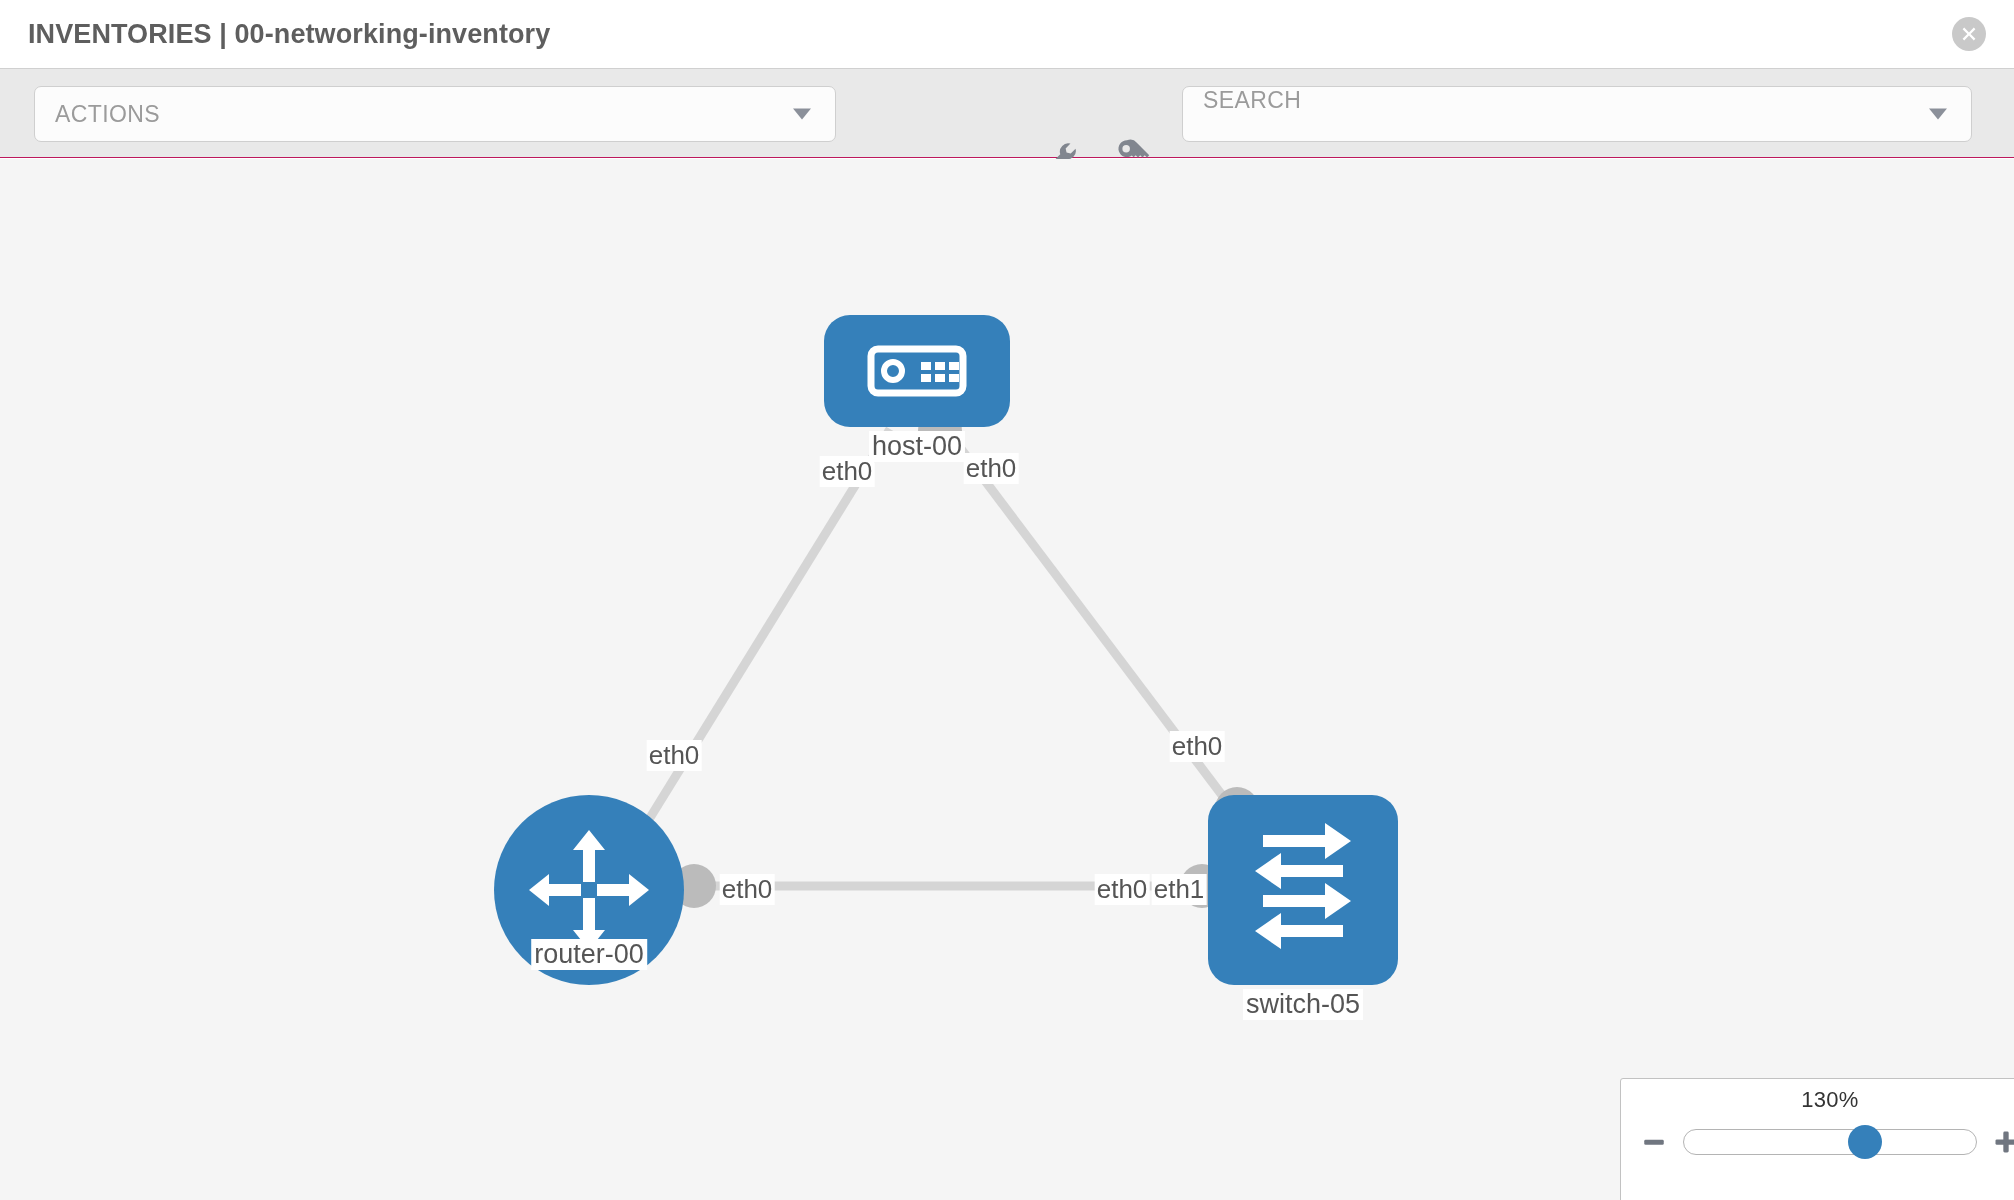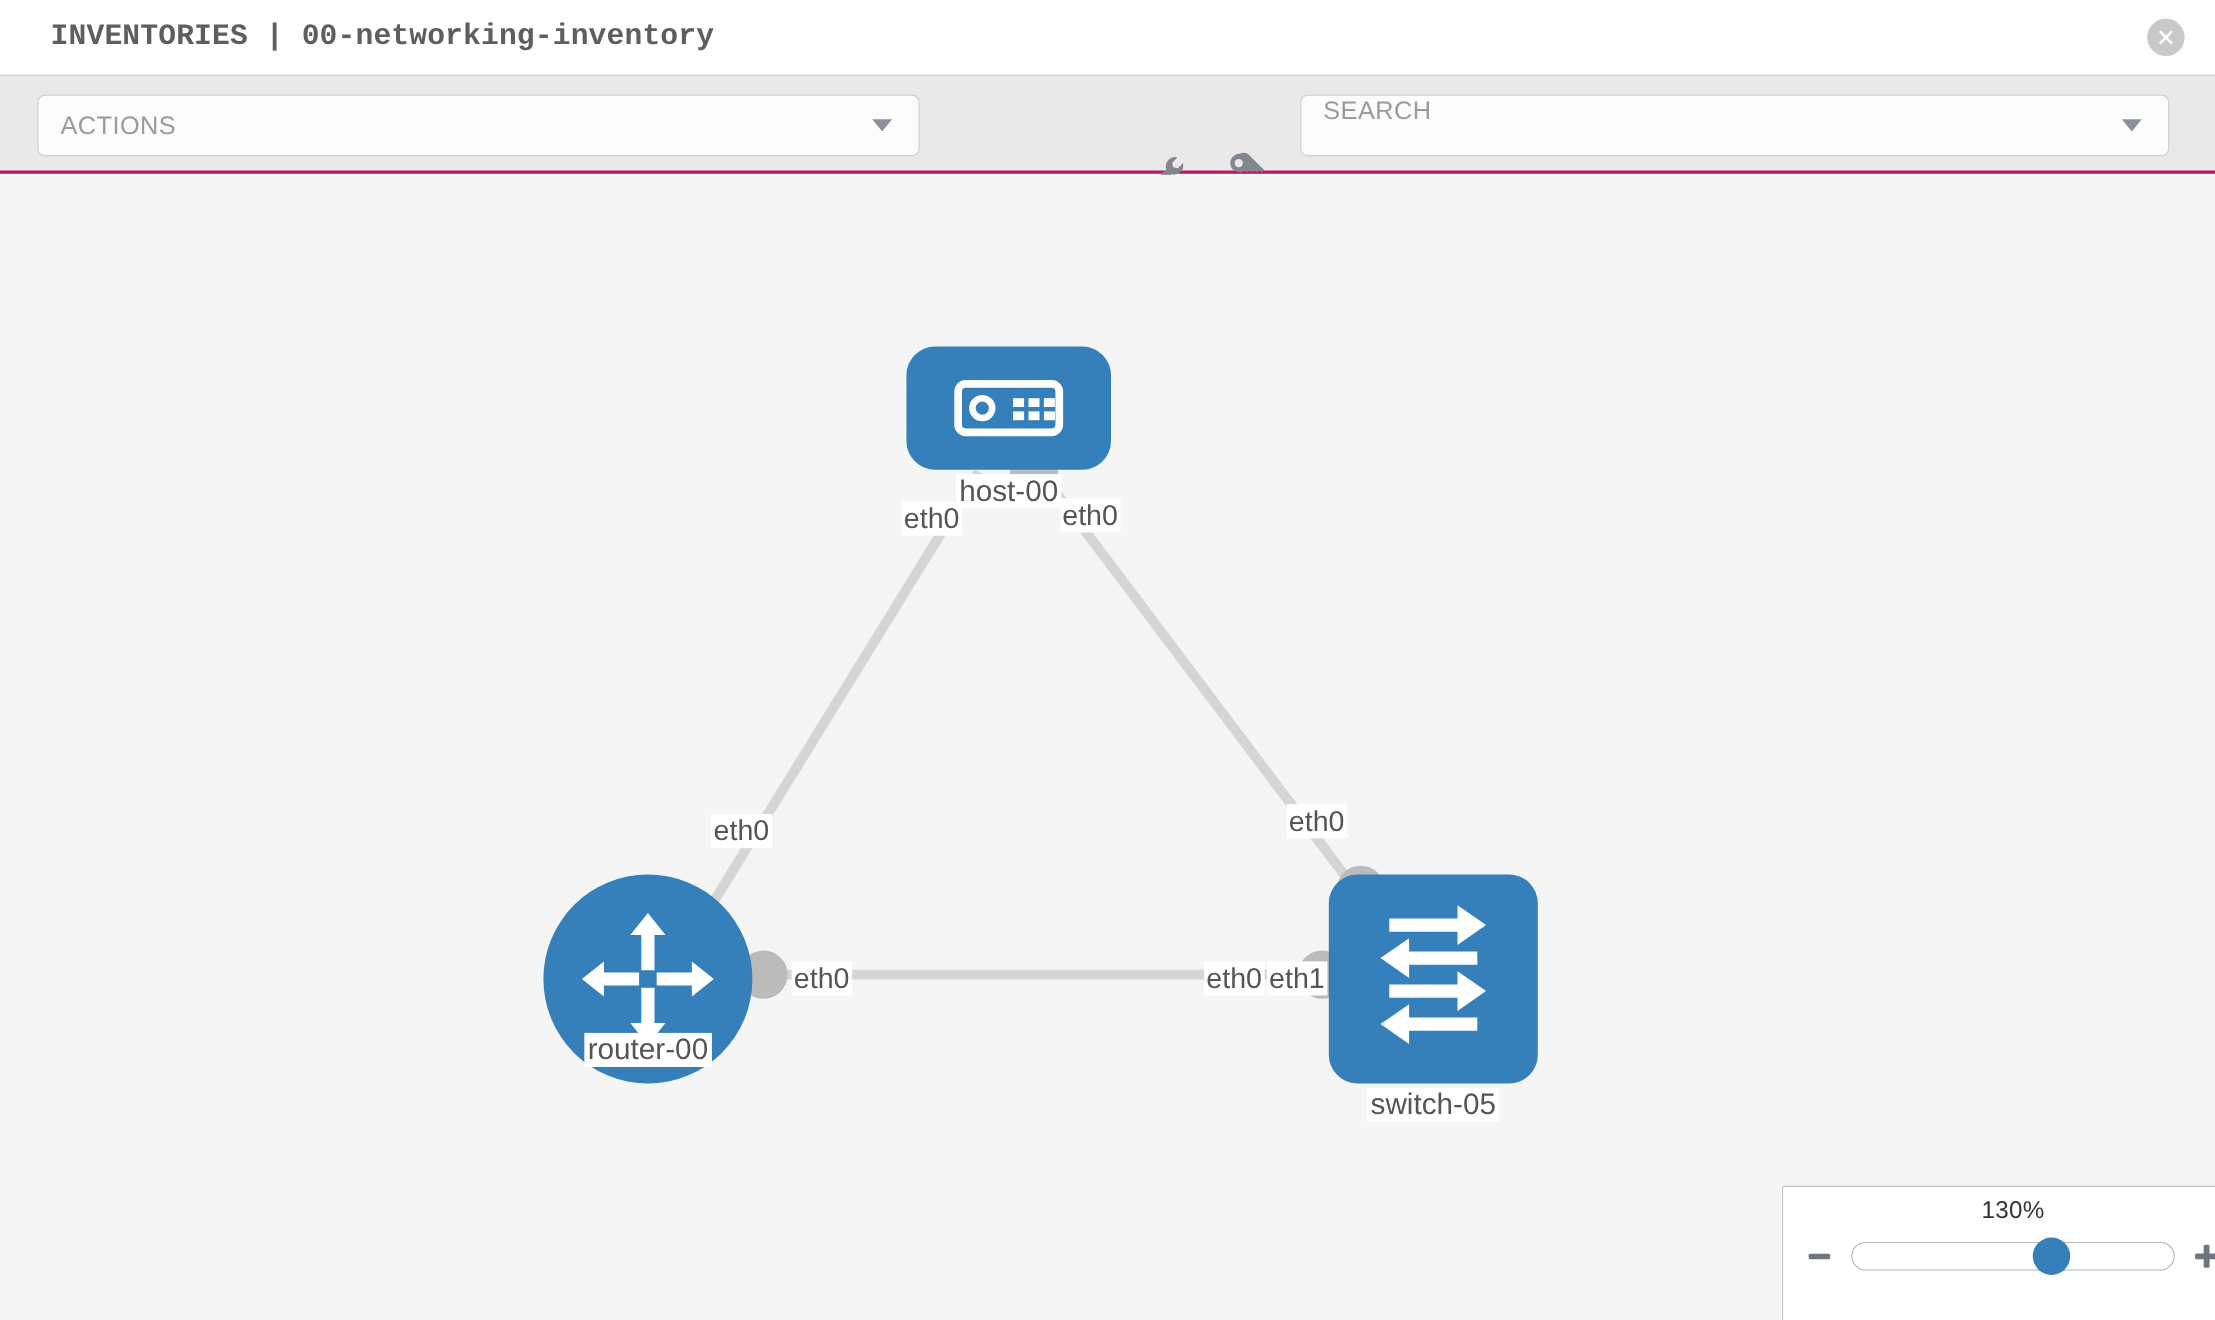--- a/index.html
+++ b/index.html
@@ -22,27 +22,26 @@
   .header {
     position: absolute;
     top: 0; left: 0;
     width: 2014px;
     height: 68px;
     background: #ffffff;
     display: flex;
     align-items: center;
   }
   .header-title {
-    margin-left: 46px;
+    margin-left: 28px;
     font-size: 27px;
     font-weight: bold;
     color: #5e5e5e;
     letter-spacing: 0.1px;
     white-space: nowrap;
-    font-family: Liberation Mono, monospace;
   }
   .close-btn {
     position: absolute;
     top: 17px;
     right: 28px;
     width: 34px;
     height: 34px;
     border-radius: 50%;
     background: #c9c9c9;
     display: flex;
@@ -53,21 +52,21 @@
   .close-btn svg { display: block; }
 
   
   .toolbar {
     position: absolute;
     top: 68px; left: 0;
     width: 2014px;
     height: 90px;
     background: #e9e9e9;
     border-top: 1px solid #d0d0d0;
-    border-bottom: 3px solid #be185d;
+    border-bottom: 1px solid #be185d;
   }
   .actions-select {
     position: absolute;
     left: 34px;
     top: 17px;
     width: 802px;
     height: 56px;
     background: #fcfcfc;
     border: 1px solid #cfcfcf;
     border-radius: 7px;

